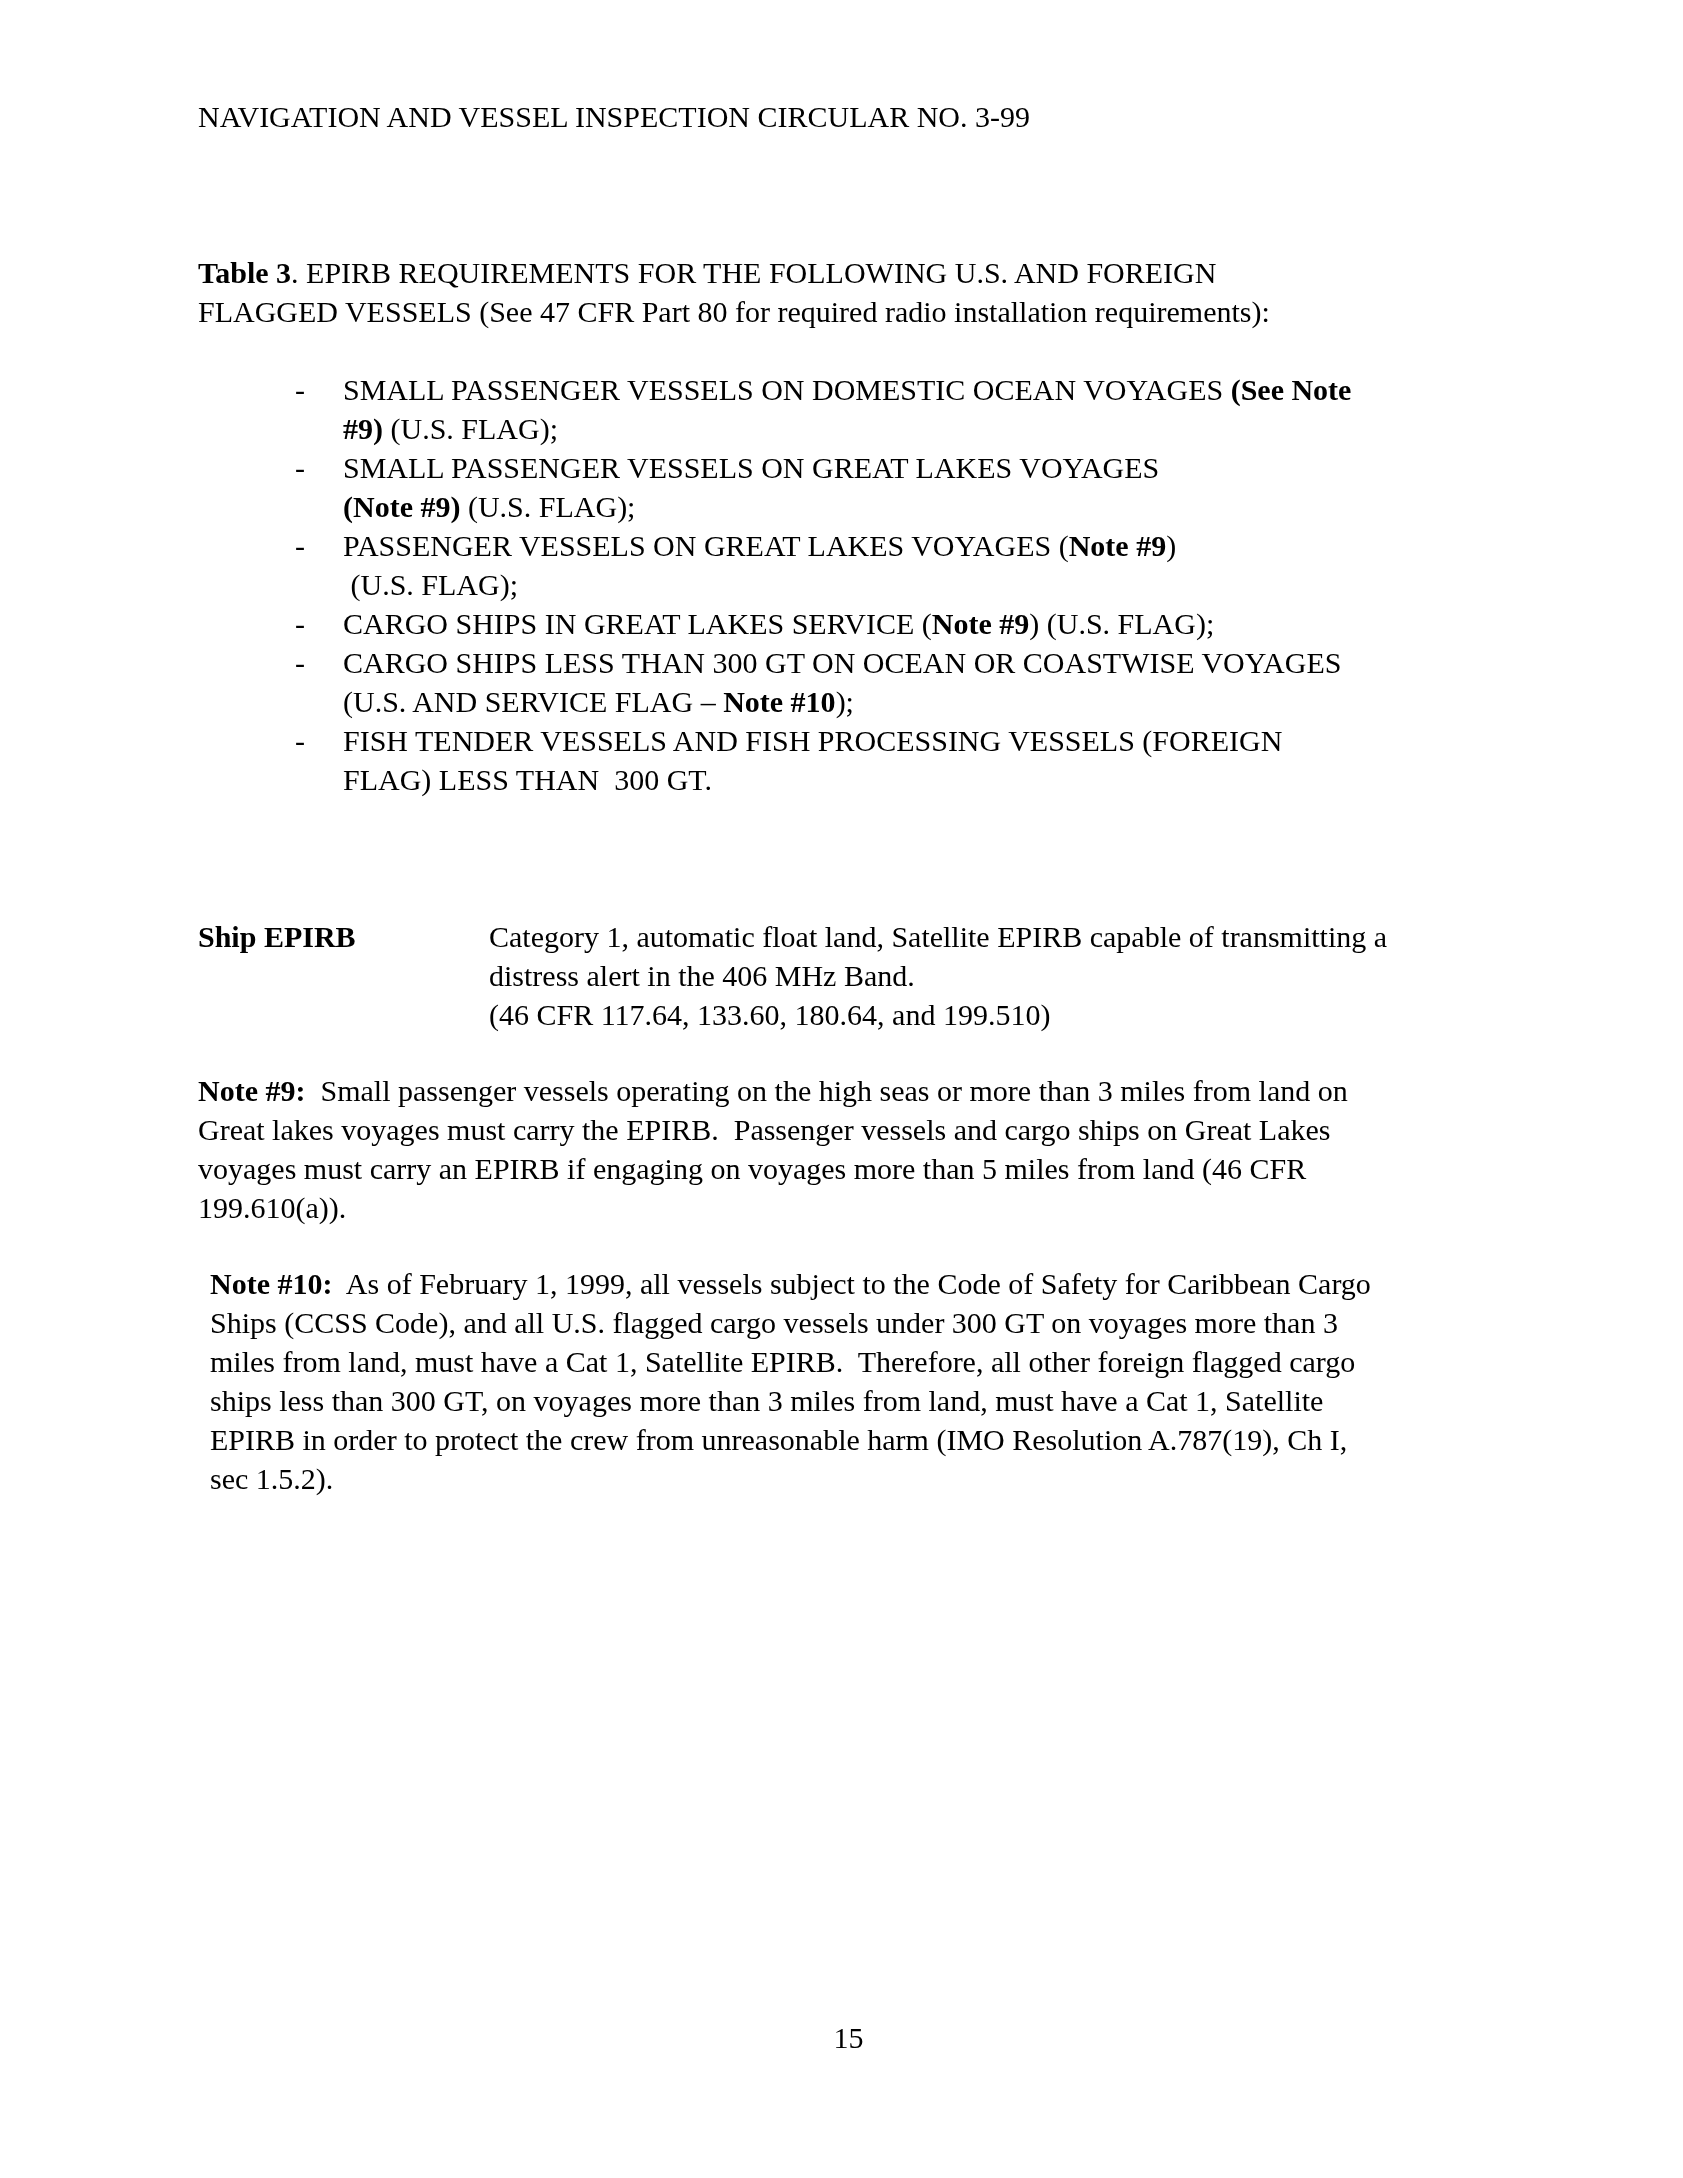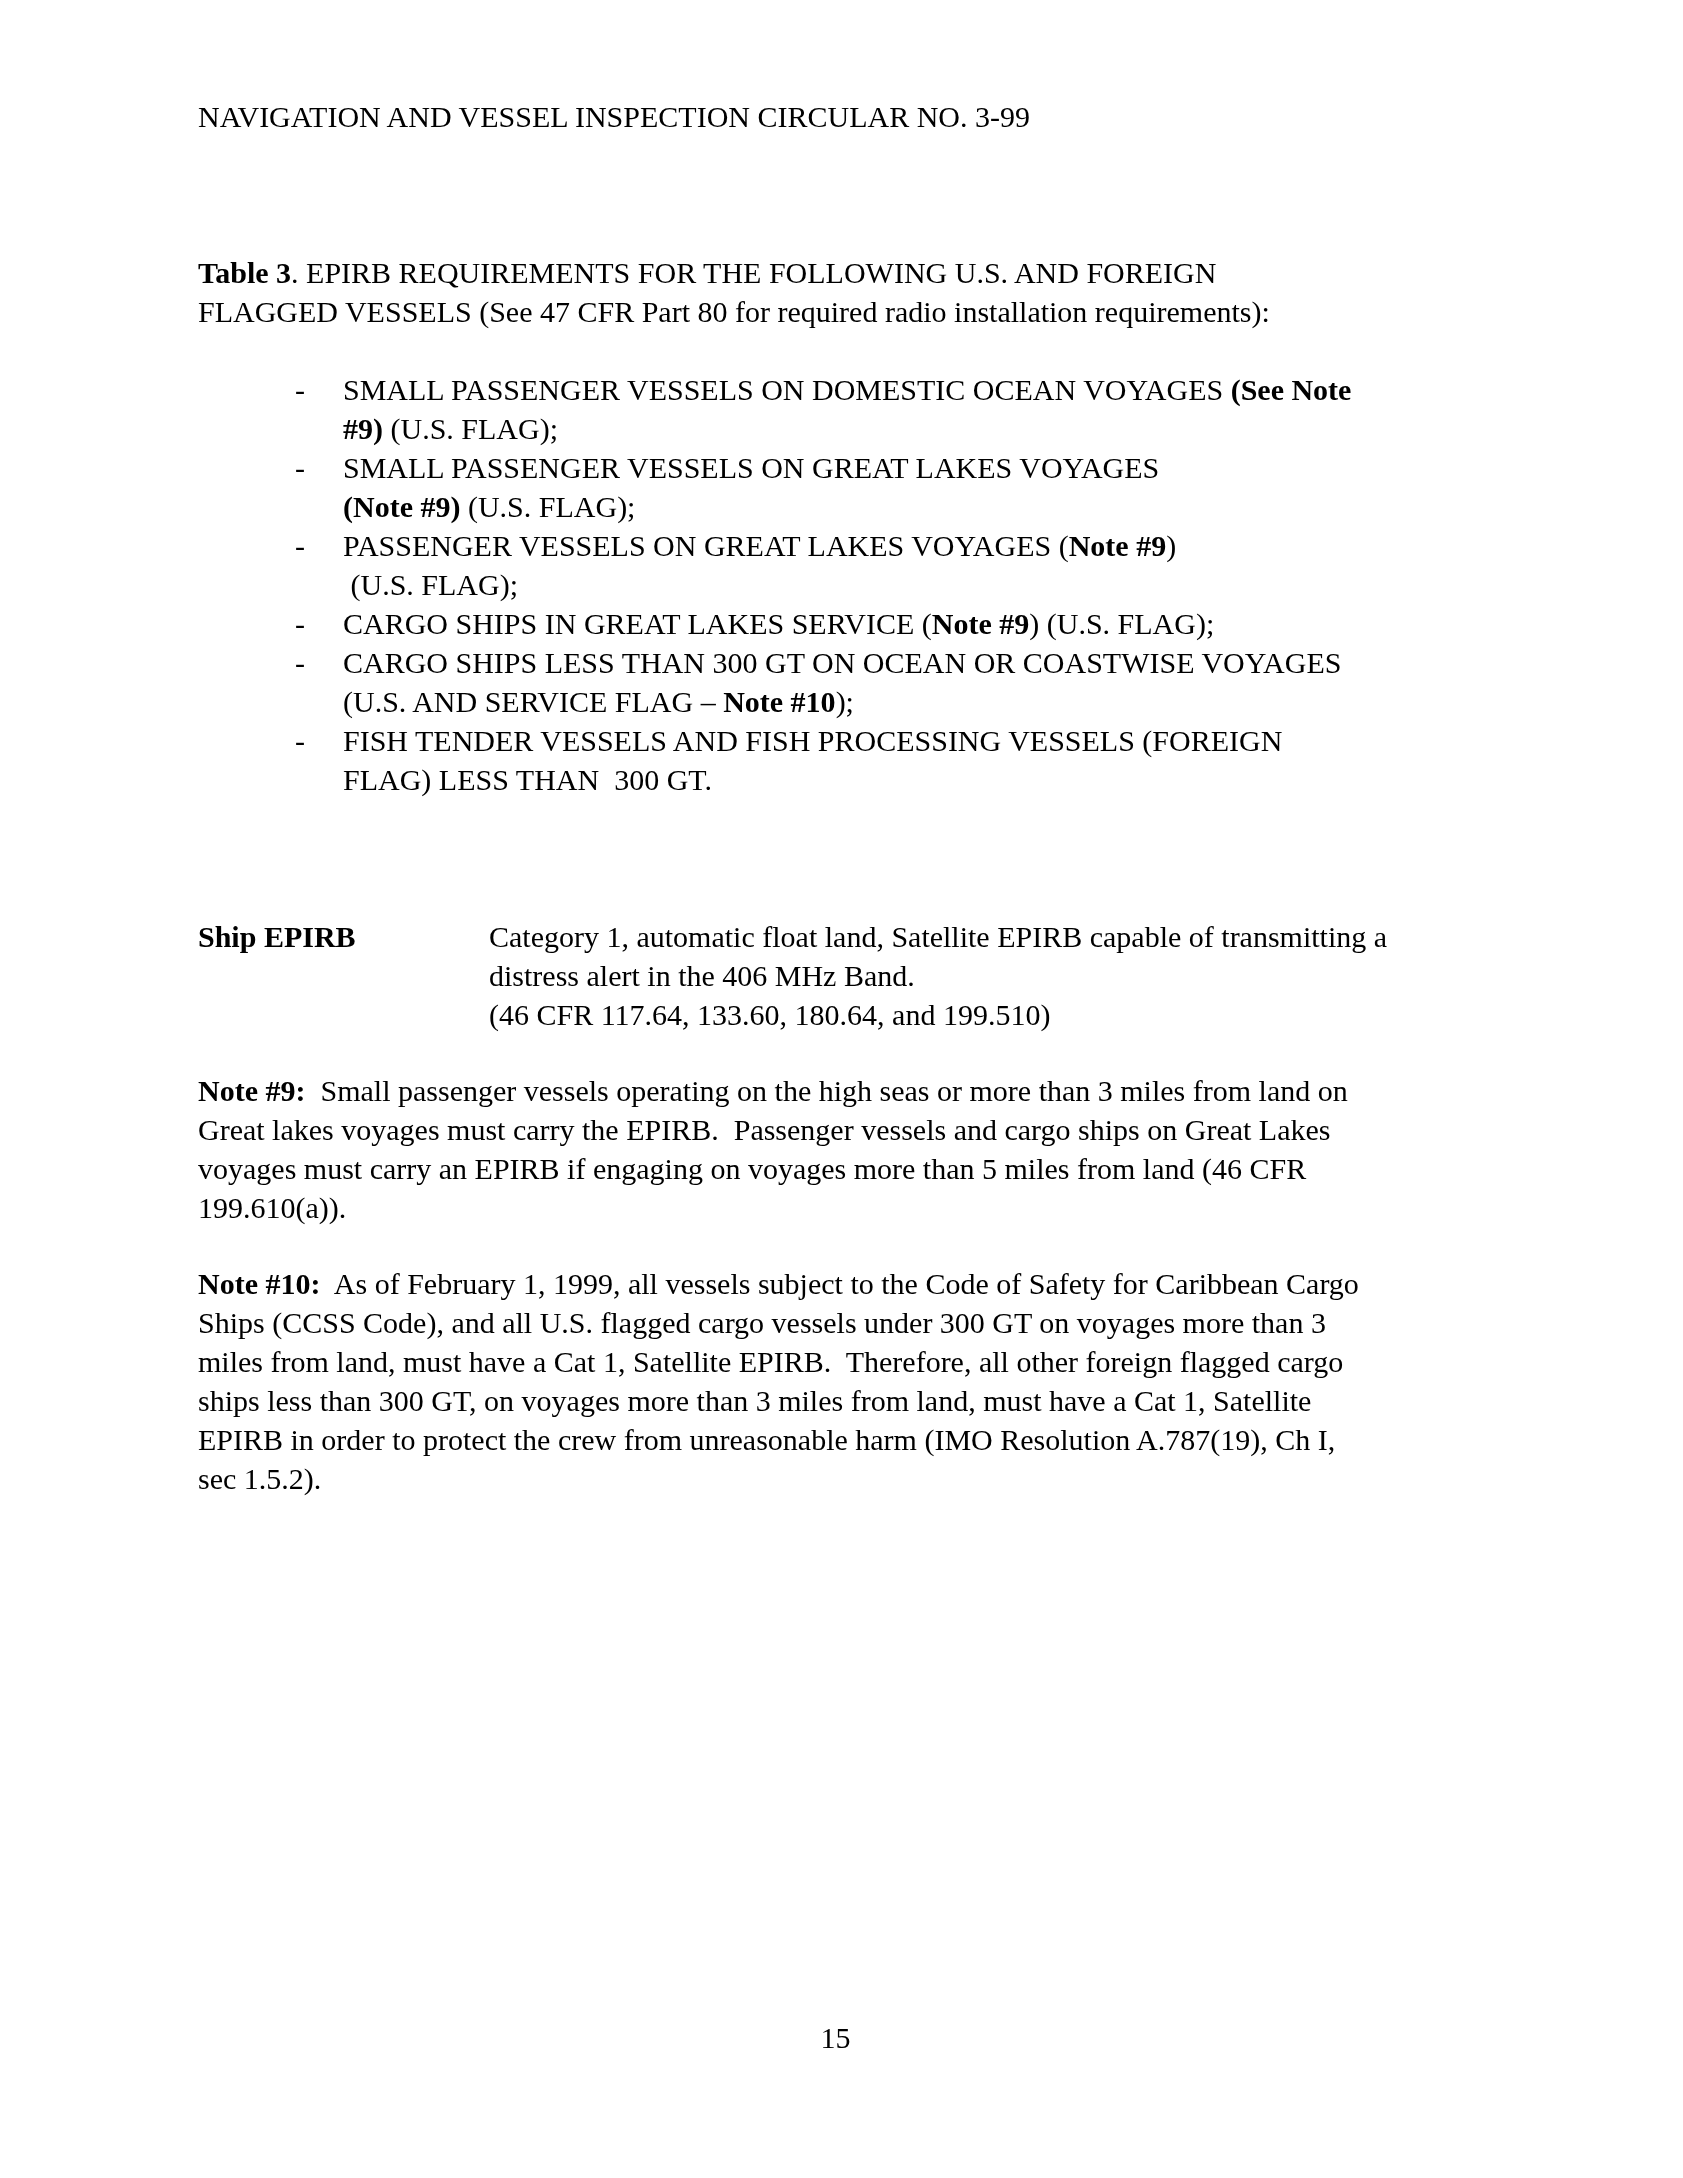--- a/index.html
+++ b/index.html
@@ -15,22 +15,22 @@
   .bullets li { position: relative; padding-left: 56px; }
   .bullets .dash { position: absolute; left: 8px; top: 0; }
   .bullets .line { display: block; white-space: nowrap; }
   .ship { position: absolute; left: 198px; top: 917px; width: 1287px; }
   .ship .label { position: absolute; left: 0; top: 0; white-space: nowrap; }
   .ship .desc { position: absolute; left: 291px; top: 0; width: 990px; }
   .ship .desc div { white-space: nowrap; }
   .note { position: absolute; left: 198px; width: 1287px; }
   .note div { white-space: nowrap; }
   .note9 { top: 1071px; }
-  .note10 { top: 1264px; }
-  .pagenum { position: absolute; left: 4px; width: 1663px; top: 2018px; text-align: center; }
+  .note10 { top: 1264px; margin-left: 12px; }
+  .pagenum { position: absolute; left: 17px; width: 1663px; top: 2018px; text-align: center; }
 </style>
 </head>
 <body>
 
 <div class="page">
 
   <div class="header txt">NAVIGATION AND VESSEL INSPECTION CIRCULAR NO. 3-99</div>
 
   <div class="table-title txt">
     <div><span class="b">Table 3</span><span>.  EPIRB REQUIREMENTS FOR THE FOLLOWING U.S. AND FOREIGN</span></div>

